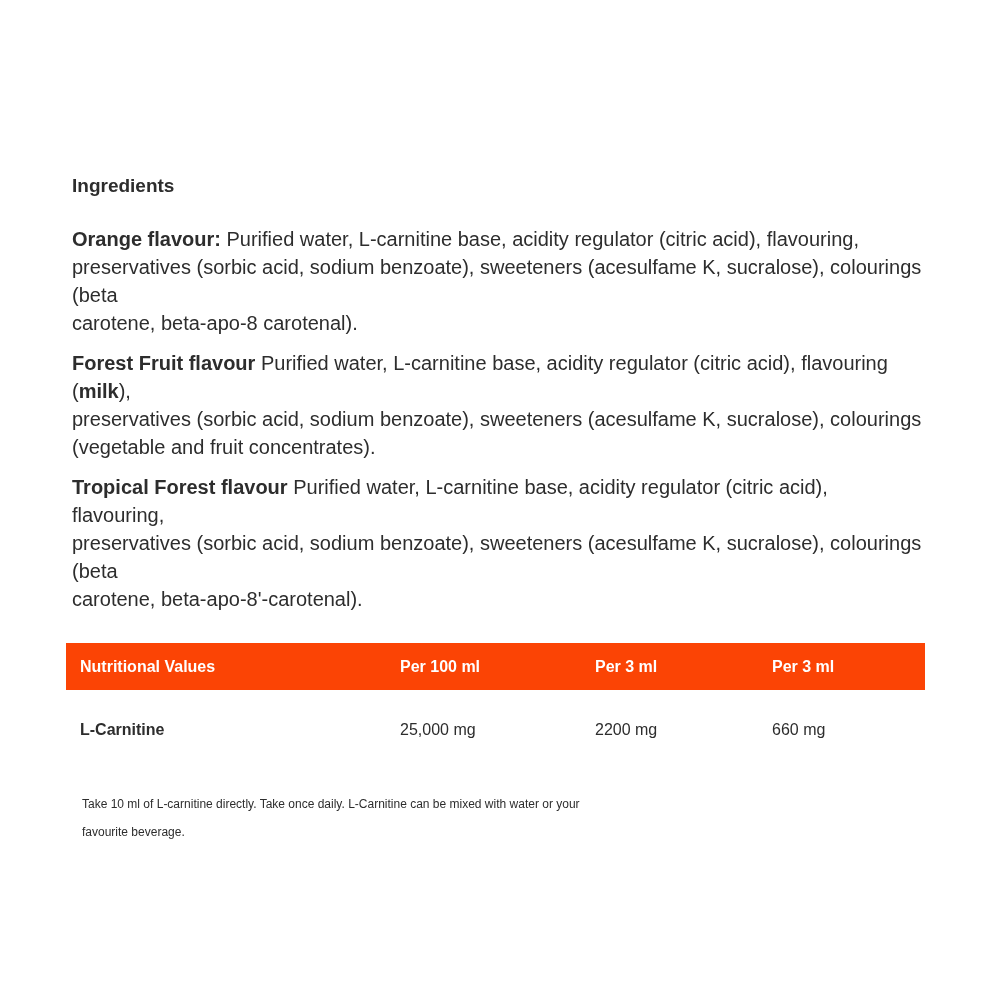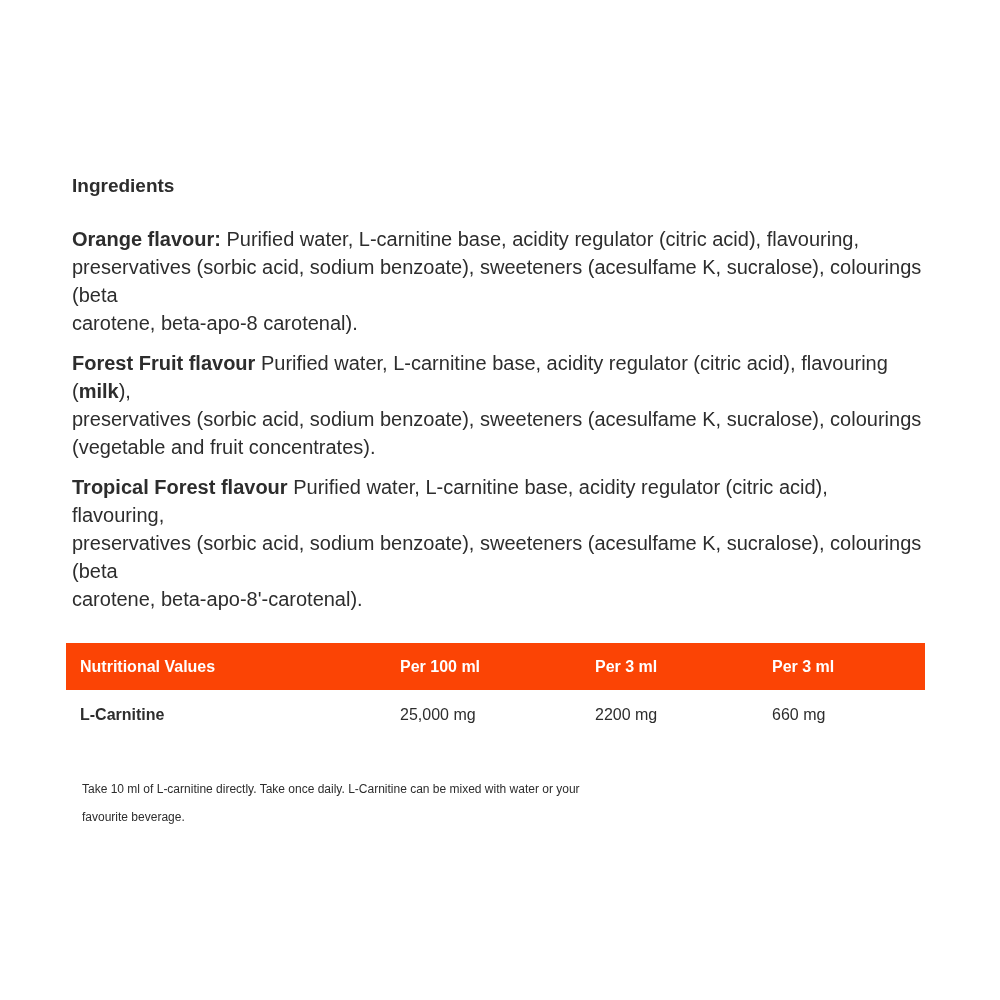--- a/index.html
+++ b/index.html
@@ -54,21 +54,21 @@
     color: var(--header-text);
     font-size: 16px;
     line-height: 20px;
     text-align: left;
     padding: 14px 0 13px 14px;
   }
   table.nutrition-table td {
     font-size: 16px;
     line-height: 20px;
     text-align: left;
-    padding: 15px 0 14px 14px;
+    padding: 30px 0 14px 14px;
     background: var(--background);
   }
 
   
   .recommended { margin-top: 36px; padding-left: 16px; }
   .recommended p {
     font-size: 12px;
     line-height: 28px;
     margin: 28px 0 0 0;
     max-width: 840px;

